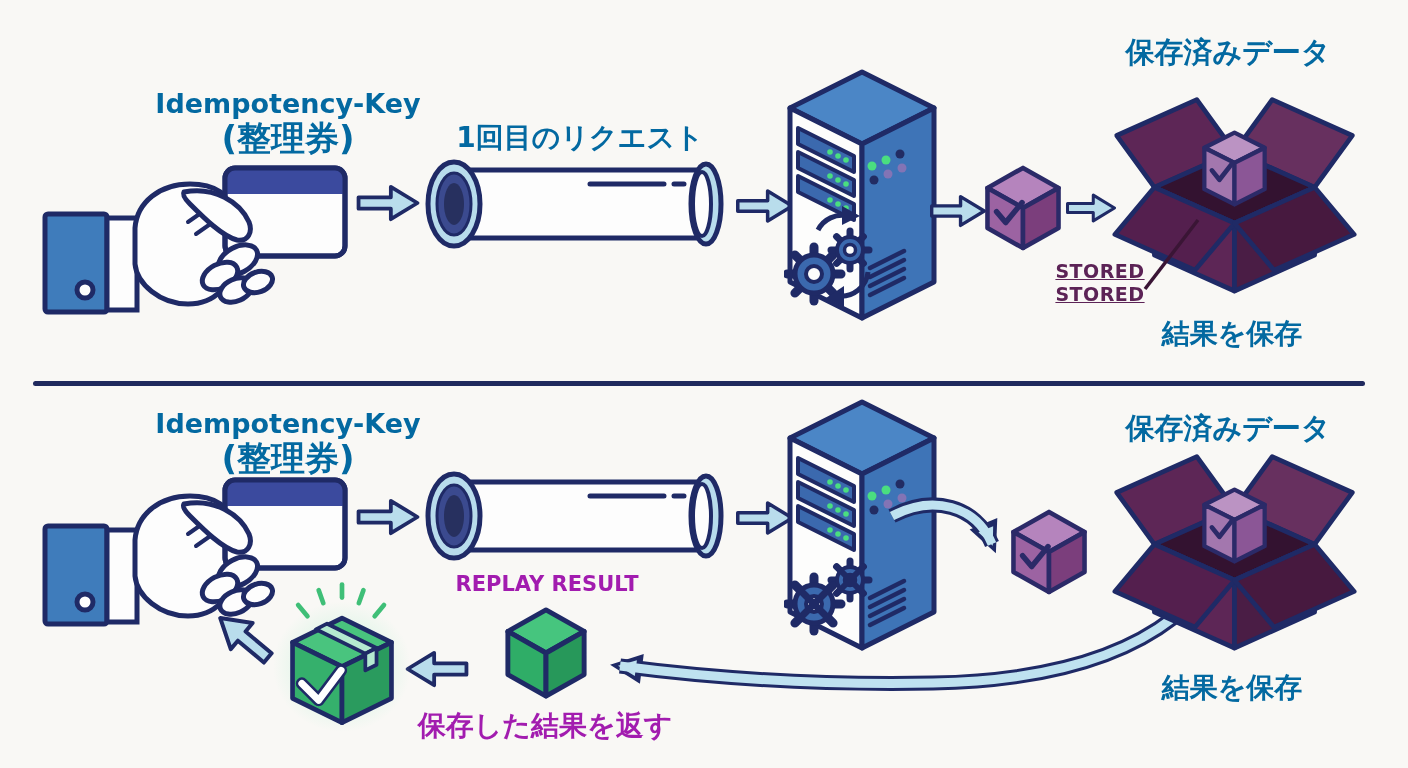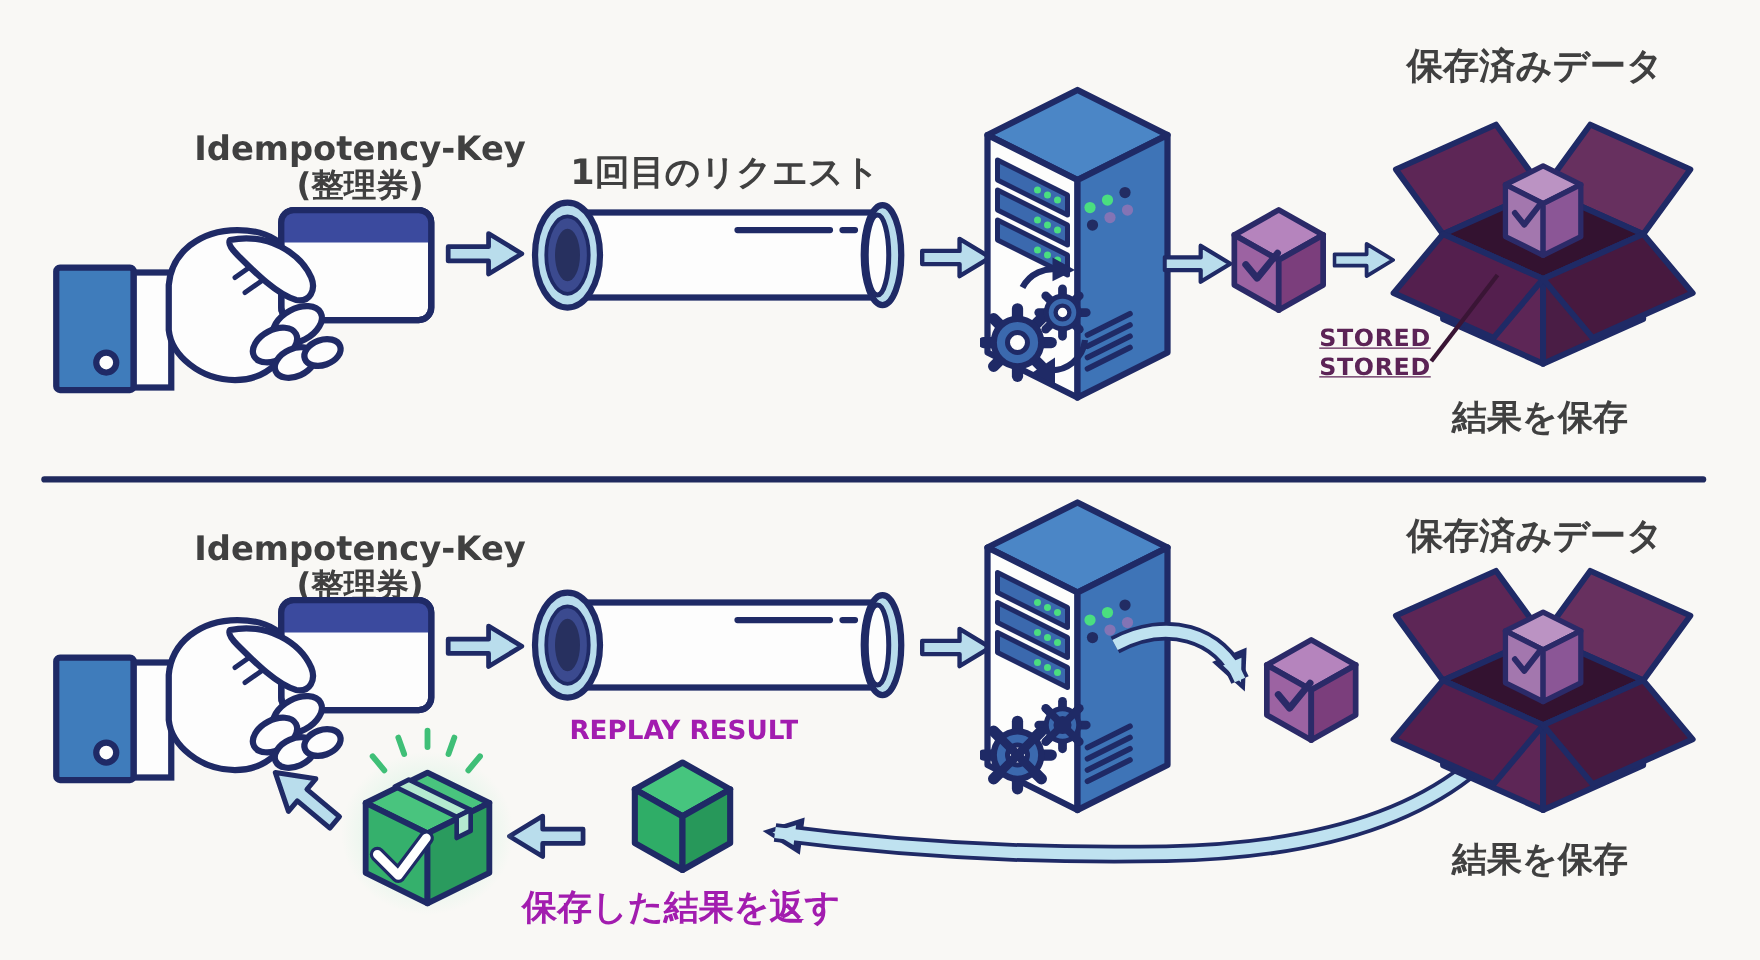--- a/index.html
+++ b/index.html
@@ -1,22 +1,22 @@
 <!DOCTYPE html>
 <html><head>
 <meta charset="utf-8">
 <style>
   html,body{margin:0;padding:0;background:#e8e8e6;}
   .stage{position:relative;width:1408px;height:768px;background:#f9f8f5;overflow:hidden;
          font-family:"DejaVu Sans",sans-serif;color:#1f2a66;}
   .abs{position:absolute;}
-  .lbl{position:absolute;text-align:center;font-weight:700;color:#404040;line-height:1.15;}
+  .lbl{position:absolute;text-align:center;font-weight:700;color:#0369a1;line-height:1.15;}
   .jp{font-size:28px;}
-  .en{font-size:27px;margin-top:16px;}
-  .sub{font-size:26px;}
+  .en{font-size:27px;}
+  .sub{font-size:34px;}
   .maroon{color:#5c2356;font-size:19px;font-weight:800;letter-spacing:.5px;line-height:1.2;text-decoration:underline;}
   .green{color:#a21caf;}
   .divider{position:absolute;background:#202a5e;border-radius:3px;}
   svg{display:block;overflow:visible;}
 </style>
 </head>
 <body>
 
 <div class="stage">
 

